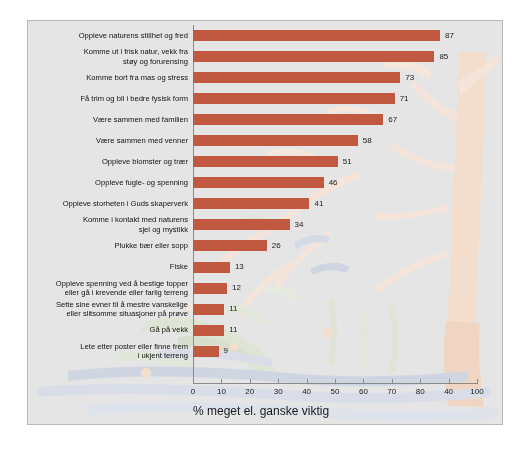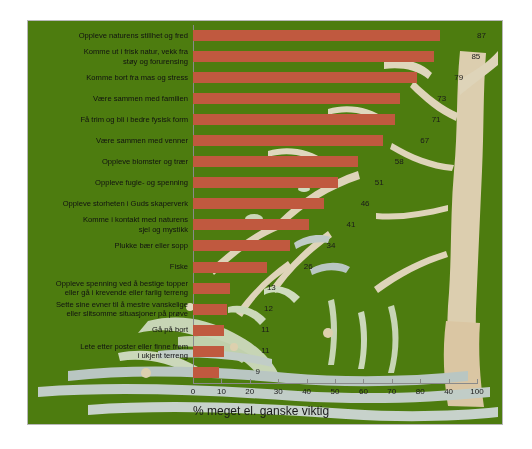--- a/index.html
+++ b/index.html
@@ -23,21 +23,21 @@
   }
 
   
   .figure-frame {
     position: absolute;
     left: 27px;
     top: 20px;
     width: 476px;
     height: 405px;
     border: 1px solid #b8b8b8;
-    background: #4d7c0f;
+    background: #e5e5e5;
     box-sizing: border-box;
     overflow: hidden;
   }
 
   
   .bg-art {
     position: absolute;
     left: 0; top: 0;
     width: 100%;
     height: 100%;
@@ -68,21 +68,20 @@
     top: 0;
     width: 284px;
     height: 358px;
   }
 
   .row {
     position: relative;
     height: 21.05px;
     display: flex;
     align-items: center;
-    gap: 32px;
   }
 
   .bar {
     height: 11px;
     background: #c0593f;
     flex: 0 0 auto;
   }
 
   .bar-value {
     font-size: 8px;
@@ -228,24 +227,24 @@
           <span class="cat-label">Oppleve naturens stillhet og fred</span>
         </div>
       <div class="cat-row">
           <span class="cat-label">Komme ut i frisk natur, vekk fra
 støy og forurensing</span>
         </div>
       <div class="cat-row">
           <span class="cat-label">Komme bort fra mas og stress</span>
         </div>
       <div class="cat-row">
+          <span class="cat-label">Få trim og bli i bedre fysisk form</span>
+        </div>
+      <div class="cat-row">
           <span class="cat-label">Være sammen med familien</span>
-        </div>
-      <div class="cat-row">
-          <span class="cat-label">Få trim og bli i bedre fysisk form</span>
         </div>
       <div class="cat-row">
           <span class="cat-label">Være sammen med venner</span>
         </div>
       <div class="cat-row">
           <span class="cat-label">Oppleve blomster og trær</span>
         </div>
       <div class="cat-row">
           <span class="cat-label">Oppleve fugle- og spenning</span>
         </div>
@@ -264,44 +263,40 @@
         </div>
       <div class="cat-row">
           <span class="cat-label">Oppleve spenning ved å bestige topper
 eller gå i krevende eller farlig terreng</span>
         </div>
       <div class="cat-row">
           <span class="cat-label">Sette sine evner til å mestre vanskelige
 eller slitsomme situasjoner på prøve</span>
         </div>
       <div class="cat-row">
-          <span class="cat-label">Gå på bort</span>
+          <span class="cat-label">Gå på vekk</span>
         </div>
       <div class="cat-row">
           <span class="cat-label">Lete etter poster eller finne frem
 i ukjent terreng</span>
         </div>
     </div>
 
     <div class="plot">
       <div class="axis-line-y"></div>
       <div class="rows">
         <div class="row">
             <div class="bar" style="width: 247.08px; background: rgb(192, 89, 63);"></div>
             <span class="bar-value">87</span>
           </div>
         <div class="row">
             <div class="bar" style="width: 241.4px; background: rgb(192, 89, 63);"></div>
             <span class="bar-value">85</span>
           </div>
         <div class="row">
-            <div class="bar" style="width: 224.36px; background: rgb(192, 89, 63);"></div>
-            <span class="bar-value">79</span>
-          </div>
-        <div class="row">
             <div class="bar" style="width: 207.32px; background: rgb(192, 89, 63);"></div>
             <span class="bar-value">73</span>
           </div>
         <div class="row">
             <div class="bar" style="width: 201.64px; background: rgb(192, 89, 63);"></div>
             <span class="bar-value">71</span>
           </div>
         <div class="row">
             <div class="bar" style="width: 190.28px; background: rgb(192, 89, 63);"></div>
             <span class="bar-value">67</span>

